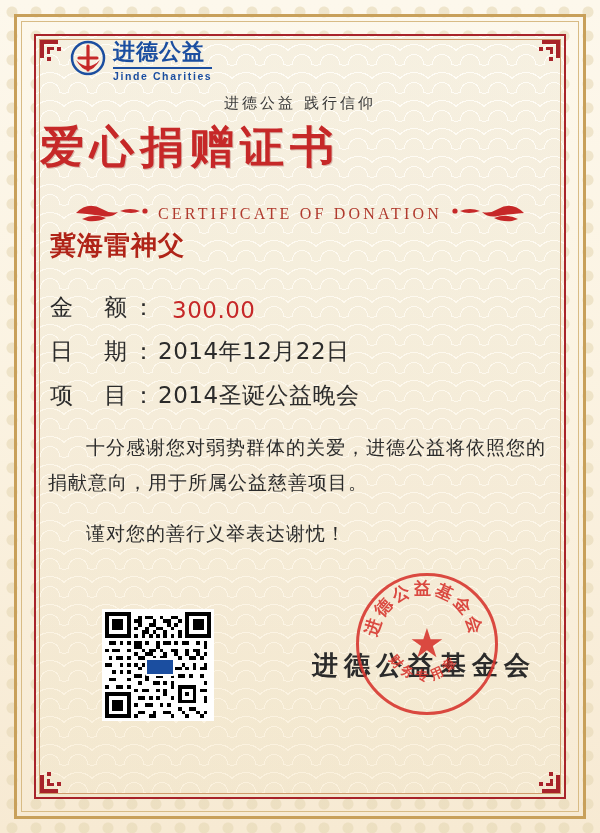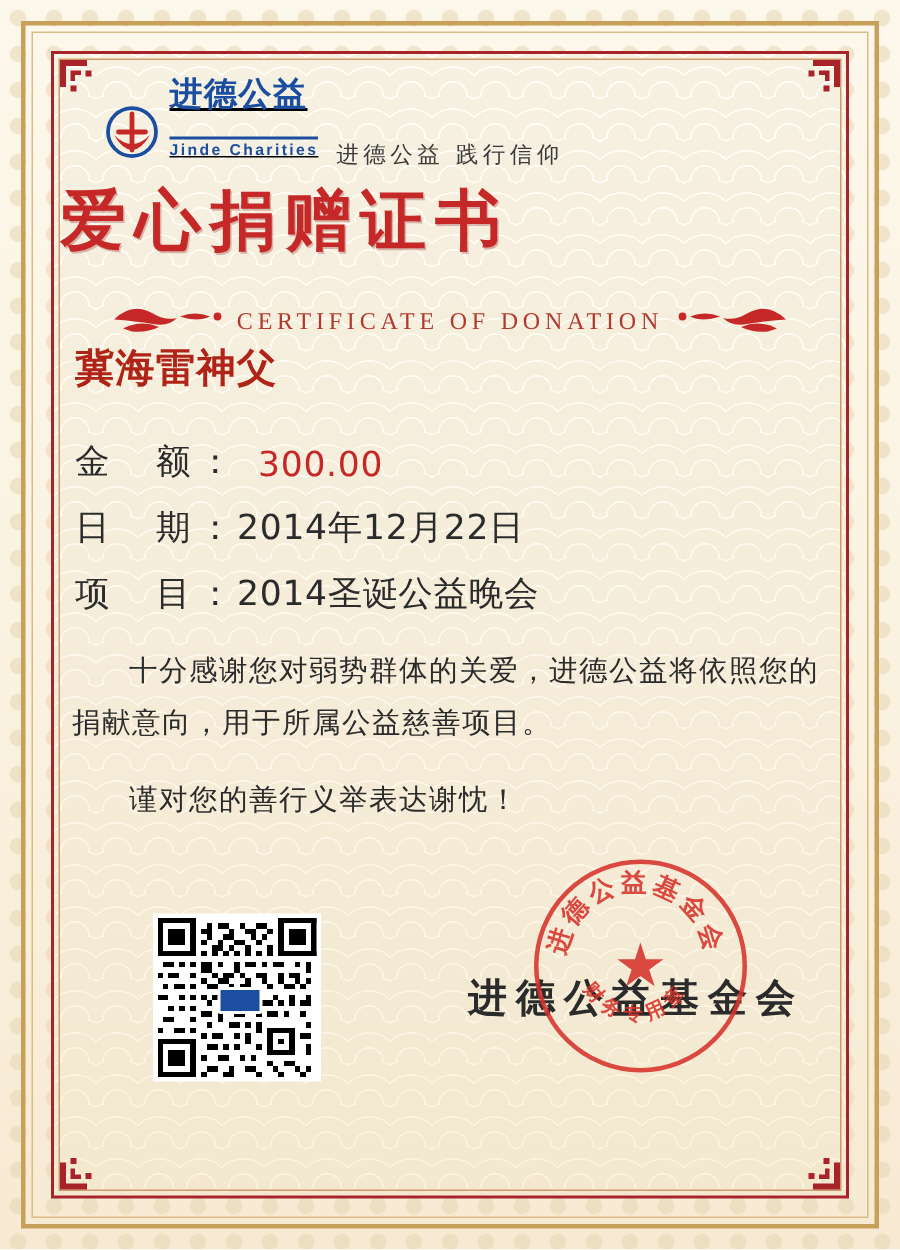--- a/index.html
+++ b/index.html
@@ -77,24 +77,23 @@
     top: 40px;
     right: 40px;
     bottom: 40px;
     overflow: hidden;
   }
 
   
   .logo-row {
     position: absolute;
     left: 30px;
-    top: 12px;
+    top: 0;
     display: flex;
-    align-items: flex-end;
-    text-decoration: underline;
+    align-items: flex-start;
   }
   .logo-mark {
     width: 36px;
     height: 36px;
     margin-right: 7px;
     position: relative;
     flex: none;
   }
   .logo-text-block {
     display: flex;
@@ -109,21 +108,21 @@
     letter-spacing: 1px;
     line-height: 1.05;
   }
   .logo-en {
     font-family: "Liberation Sans", sans-serif;
     font-size: 10.5px;
     font-weight: bold;
     letter-spacing: 1.6px;
     color: #1b4ea0;
     border-top: 2px solid #1b4ea0;
-    margin-top: 16px;
+    margin-top: 4px;
     padding-top: 1px;
   }
 
   
   .motto {
     position: absolute;
     top: 54px;
     left: 0;
     right: 0;
     text-align: center;

